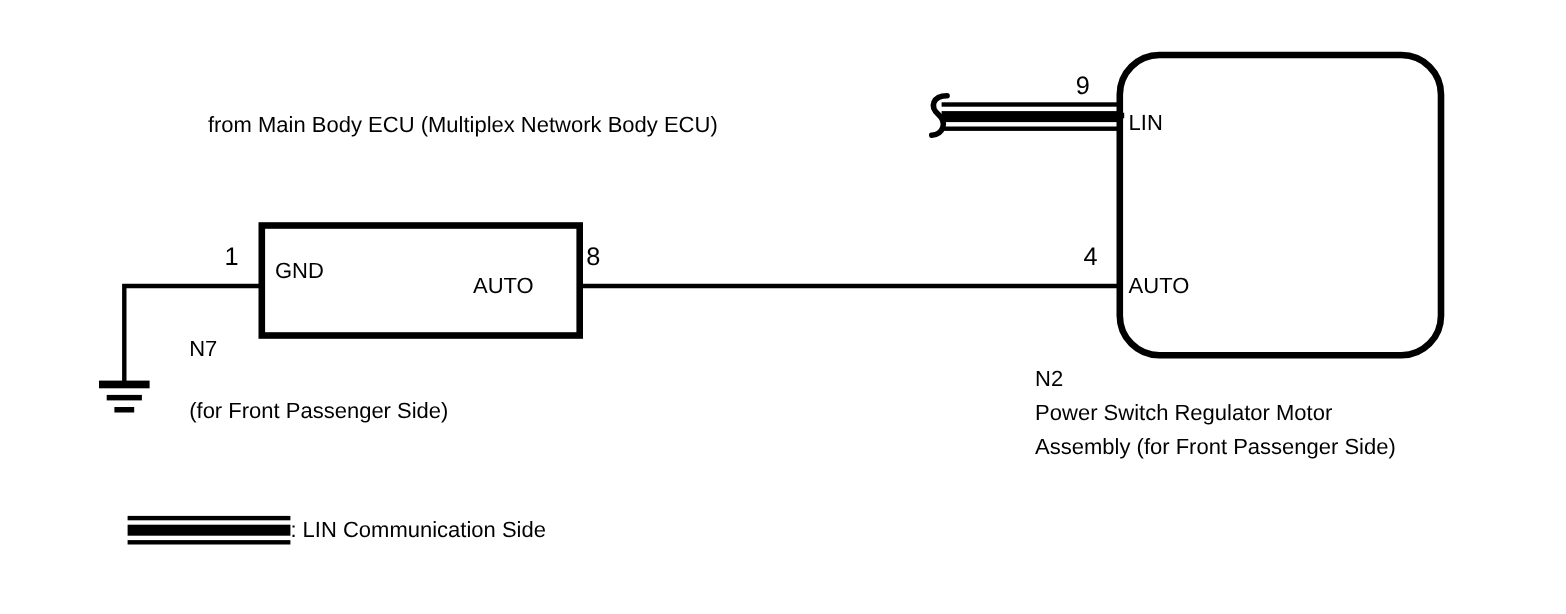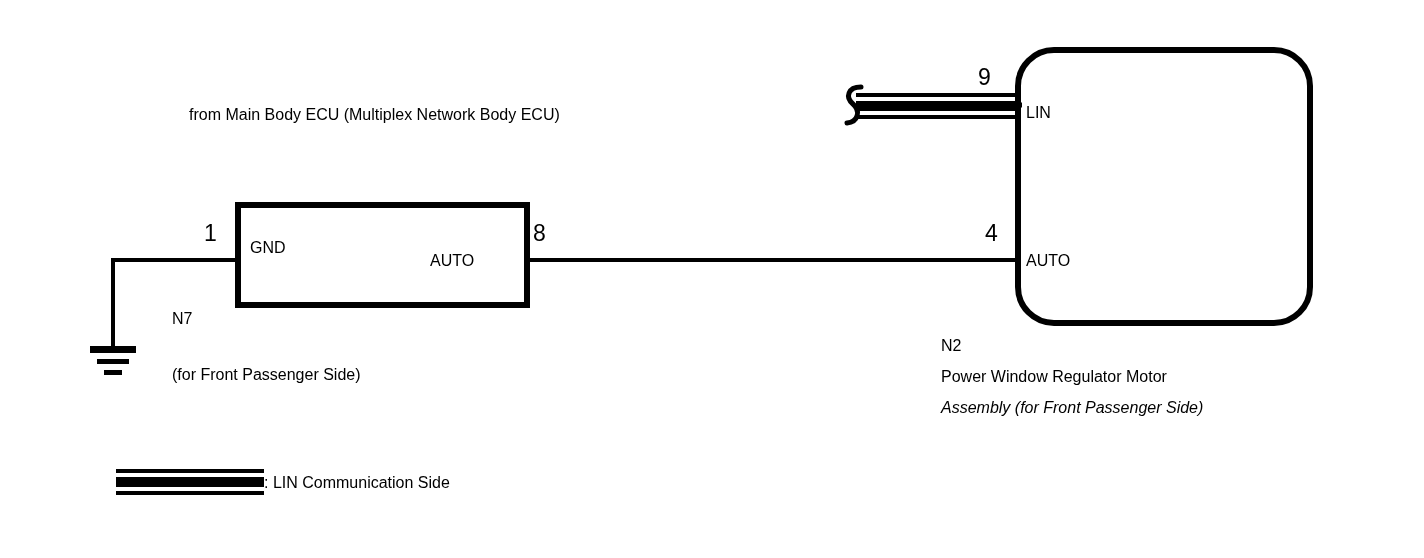--- a/index.html
+++ b/index.html
@@ -22,21 +22,21 @@
   .svg-layer {
     position: absolute;
     left: 0;
     top: 0;
     width: 1424px;
     height: 558px;
   }
   .lbl {
     position: absolute;
     font-family: "Liberation Sans", sans-serif;
-    font-size: 16px;
+    font-size: 20px;
     line-height: 31px;
     color: #000000;
     white-space: pre;
     letter-spacing: 0px;
   }
   .lbl-pin {
     font-size: 23px;
   }
 </style>
 </head>
@@ -99,19 +99,19 @@
 
   <div class="lbl lbl-pin" style="left:533px; top:218px;">8</div>
 
   <div class="lbl" style="left:172px; top:303px;">N7</div>
 
 
   <div class="lbl" style="left:172px; top:359px;">(for Front Passenger Side)</div>
 
   <div class="lbl" style="left:941px; top:330px;text-align:right;">N2</div>
 
-  <div class="lbl" style="left:941px; top:361px;">Power Window Regulator Motor</div>
+  <div class="lbl" style="left:941px; top:361px;">Power Switch Regulator Motor</div>
 
-  <div class="lbl" style="left:941px; top:392px;font-style:italic;">Assembly (for Front Passenger Side)</div>
+  <div class="lbl" style="left:941px; top:392px;">Assembly (for Front Passenger Side)</div>
 
   <div class="lbl" style="left:264px; top:467px;">: LIN Communication Side</div>
 
 </div>
 
 </body></html>

